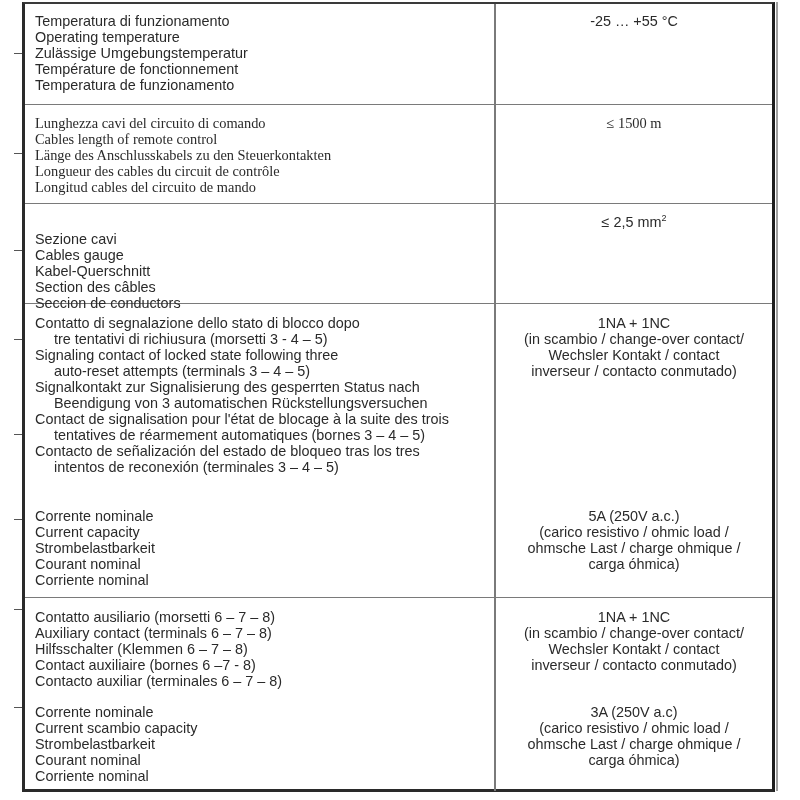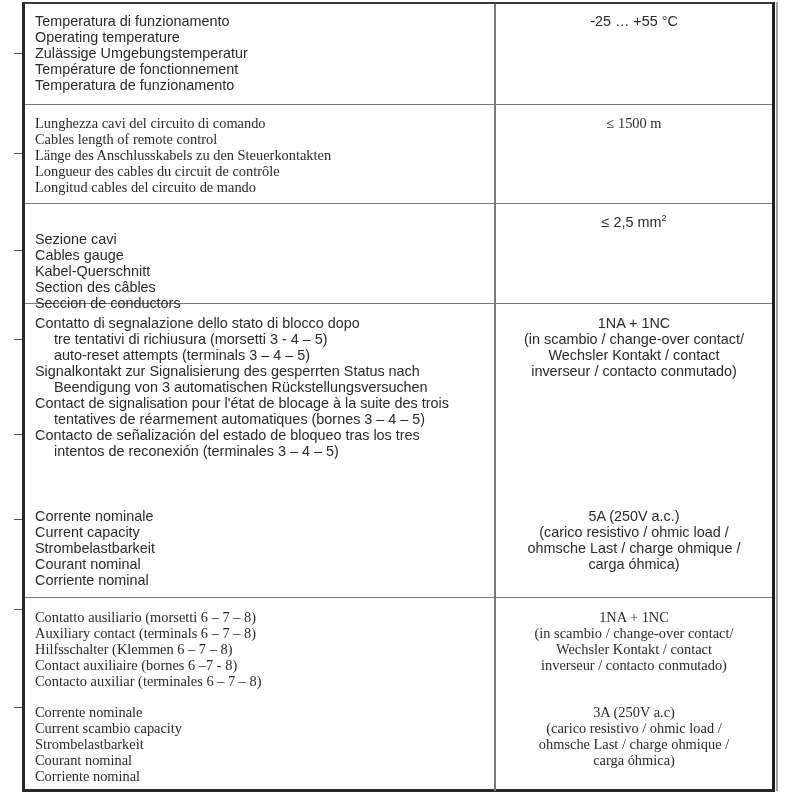--- a/index.html
+++ b/index.html
@@ -38,21 +38,20 @@
     }
     .row {
       position: absolute;
       left: 0;
       right: 0;
       box-sizing: border-box;
       border-bottom: 1.5px solid #7a7a7a;
     }
     .row.last {
       border-bottom: none;
-      font-family: Liberation Serif, serif;
     }
     .col-divider {
       position: absolute;
       top: 0;
       bottom: 0;
       left: 469px;
       width: 1.5px;
       background: #7a7a7a;
     }
     .cell-left {
@@ -146,20 +145,21 @@
     <div class="cell-right" style="top:10px;">
       <span class="line"><span>≤ 2,5 mm</span><span class="sup">2</span></span>
     </div>
   </div>
 
   <div class="row" style="top:300px; height:294px;padding-left:13px;">
     <div class="col-divider"></div>
     <div class="cell-left" style="top:11px;">
       <span class="line">Contatto di segnalazione dello stato di blocco dopo</span>
       <span class="line indent">tre tentativi di richiusura (morsetti 3 - 4 – 5)</span>
+      <span class="line">Signaling contact of locked state following three</span>
       <span class="line indent">auto-reset attempts (terminals 3 – 4 – 5)</span>
       <span class="line">Signalkontakt zur Signalisierung des gesperrten Status nach</span>
       <span class="line indent">Beendigung von 3 automatischen Rückstellungsversuchen</span>
       <span class="line">Contact de signalisation pour l'état de blocage à la suite des trois</span>
       <span class="line indent">tentatives de réarmement automatiques (bornes 3 – 4 – 5)</span>
       <span class="line">Contacto de señalización del estado de bloqueo tras los tres</span>
       <span class="line indent">intentos de reconexión (terminales 3 – 4 – 5)</span>
     </div>
     <div class="cell-right" style="top:11px;">
       <span class="line">1NA + 1NC</span>

